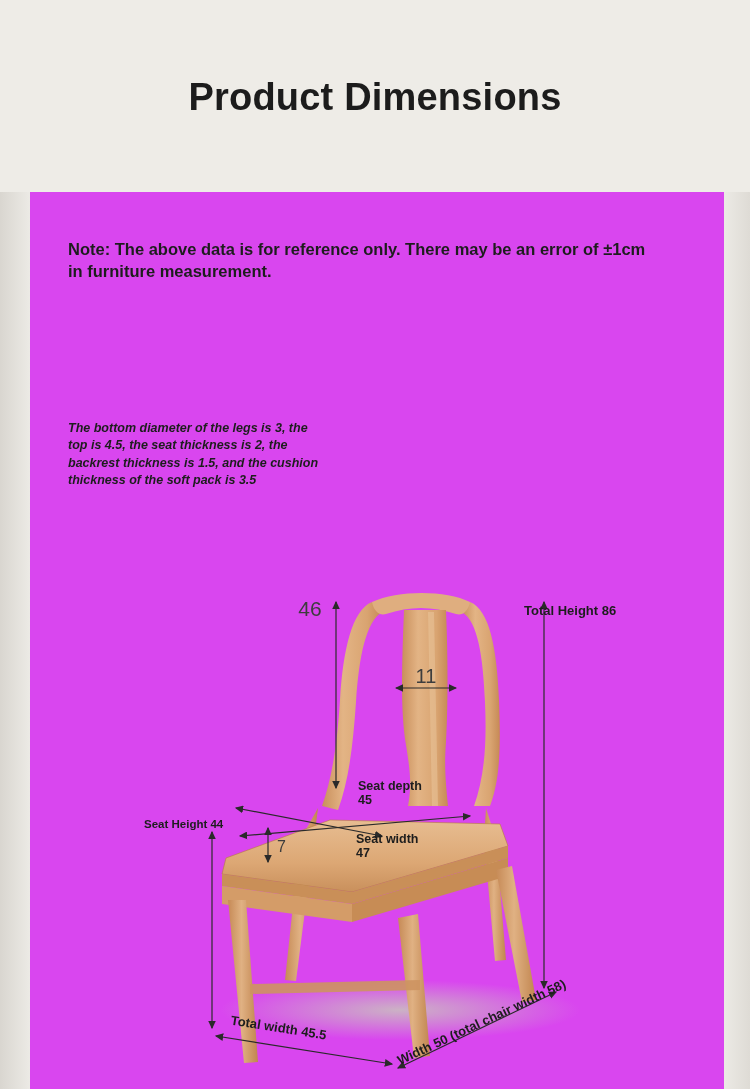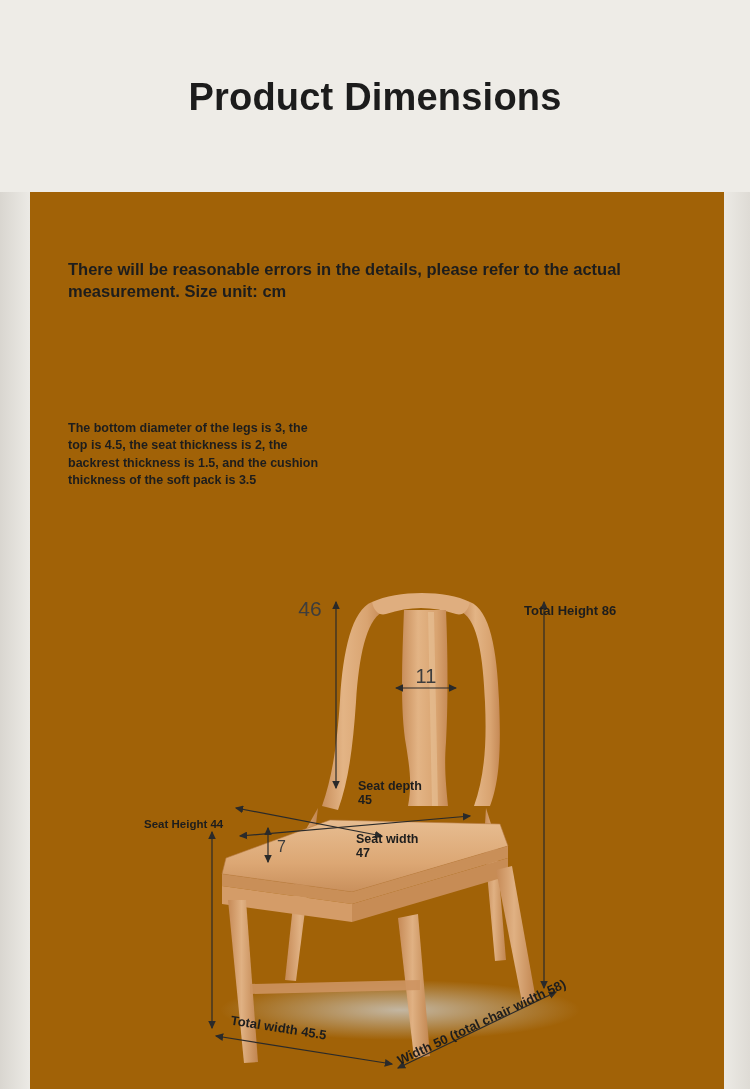--- a/index.html
+++ b/index.html
@@ -12,21 +12,21 @@
     background: #e8e6e1;
     font-family: "Liberation Sans", sans-serif;
     overflow: hidden;
     position: relative;
   }
   .page {
     position: absolute;
     left: 0; top: 0;
     width: 750px;
     height: 1089px;
-    background: #a16207;
+    background: #d946ef;
   }
   
   .edge-left {
     position: absolute;
     left: 0; top: 0;
     width: 30px; height: 1089px;
     background: linear-gradient(to right, #d9d6d0, #eceae5);
   }
   .edge-right {
     position: absolute;
@@ -65,20 +65,21 @@
   }
   .legs-note {
     position: absolute;
     left: 68px;
     top: 420px;
     width: 262px;
     font-size: 12.5px;
     font-weight: bold;
     color: #1d1d1d;
     line-height: 1.38;
+    font-style: italic;
   }
   .diagram {
     position: absolute;
     left: 0;
     top: 540px;
     width: 684px;
     height: 549px;
   }
   svg { display: block; }
   .dim-label {
@@ -95,21 +96,21 @@
 <body>
 
 <div class="page">
   <div class="edge-left"></div>
   <div class="edge-right"></div>
   <div class="top-band"></div>
 
   <div class="title">Product Dimensions</div>
 
   <div class="note-block">
-    <div class="para2">There will be reasonable errors in the details, please refer to the actual measurement. Size unit: cm</div>
+    <div class="para1">Note: The above data is for reference only. There may be an error of ±1cm in furniture measurement.</div>
   </div>
 
   <div class="legs-note">The bottom diameter of the legs is 3, the top is 4.5, the seat thickness is 2, the backrest thickness is 1.5, and the cushion thickness of the soft pack is 3.5</div>
 
   <div class="diagram">
     <svg width="750" height="549" viewBox="0 0 750 549" xmlns="http://www.w3.org/2000/svg">
       <defs>
         <marker id="arrHead" markerWidth="7" markerHeight="7" refX="6" refY="3.2" orient="auto">
           <path d="M0,0 L7,3.2 L0,6.4 z" fill="#2a2a2a"></path>
         </marker>

